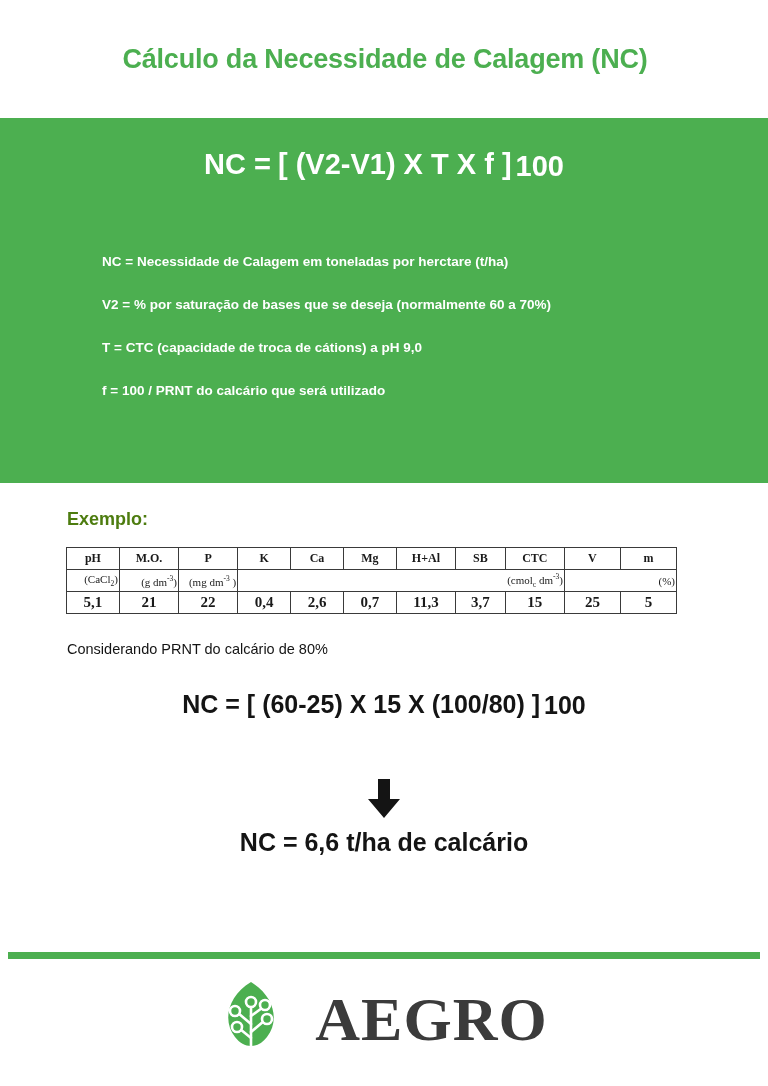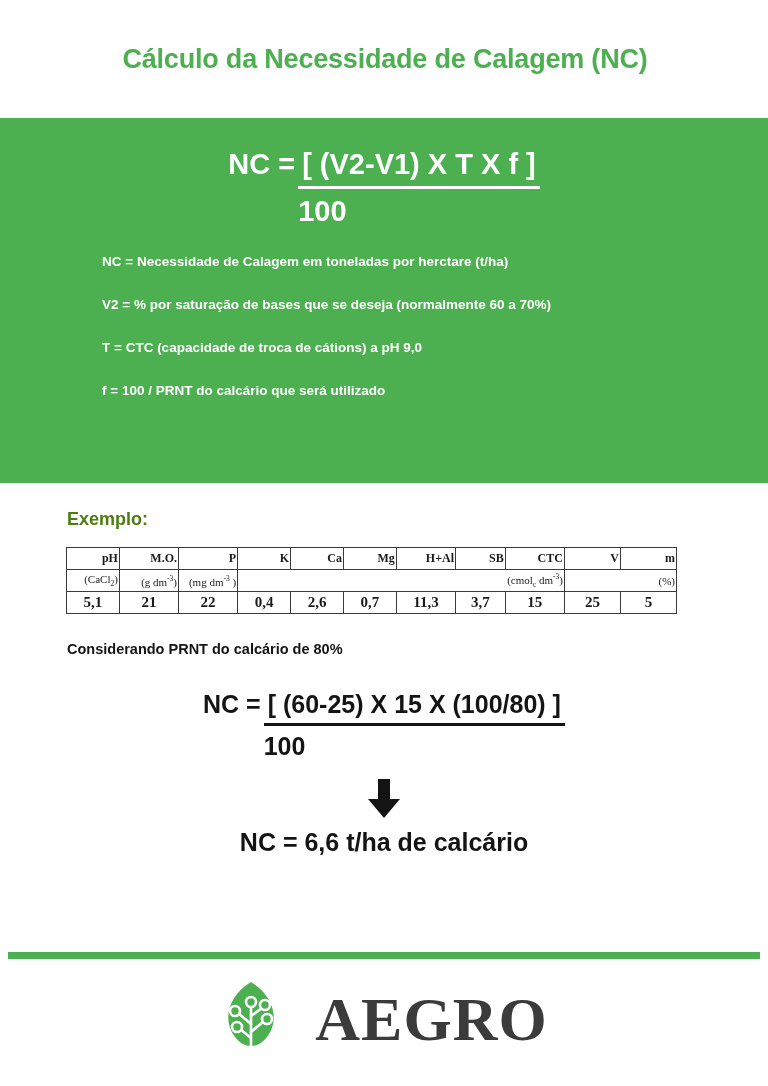--- a/index.html
+++ b/index.html
@@ -60,22 +60,22 @@
   }
   .frac-lhs {
     font-size: 29px;
     font-weight: bold;
     line-height: 40px;
     white-space: nowrap;
     padding-right: 3px;
   }
   .frac-body {
     display: flex;
-    flex-direction: column;
-    align-items: flex-start;
+    flex-direction: row;
+    align-items: flex-end;
   }
   .frac-num {
     font-size: 29px;
     font-weight: bold;
     line-height: 40px;
     white-space: nowrap;
     padding: 0 4px;
   }
   .frac-bar {
     width: 100%;
@@ -128,31 +128,30 @@
     vertical-align: middle;
     font-size: 11.5px;
     height: 22px;
     padding: 0 1px;
     overflow: hidden;
     white-space: nowrap;
   }
   .soil-table th {
     font-weight: bold;
     font-size: 12px;
-    text-align: right;
   }
   .soil-table .unit-cell { font-size: 11px; text-align: right; }
   .soil-table .val-cell  { font-size: 15px; font-weight: bold; }
   .soil-table sub, .soil-table sup { font-size: 7.5px; }
 
   .prnt-note {
     position: absolute;
     top: 641px; left: 67px;
     font-size: 14.5px;
-    font-weight: bold;
+    font-weight: normal;
     color: #141414;
   }
 
   .example-formula {
     position: absolute;
     top: 687px; left: 0;
     width: 768px;
     display: flex;
     justify-content: center;
     color: #141414;

